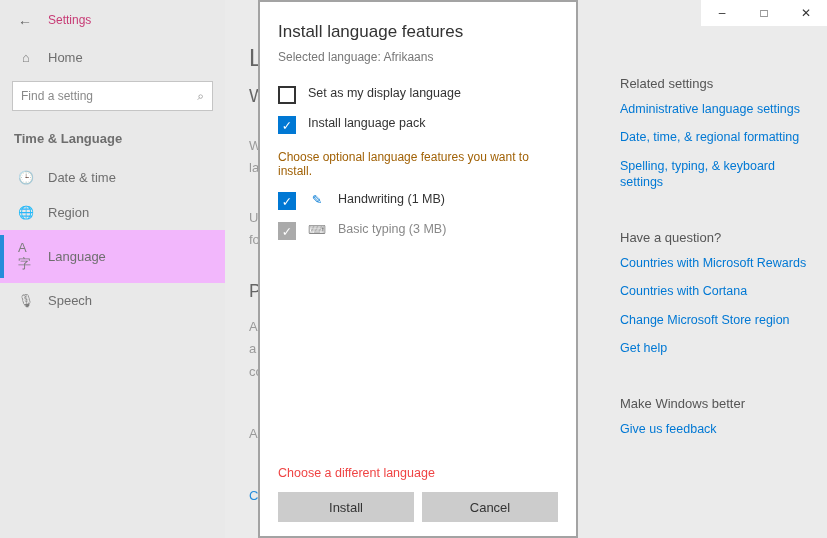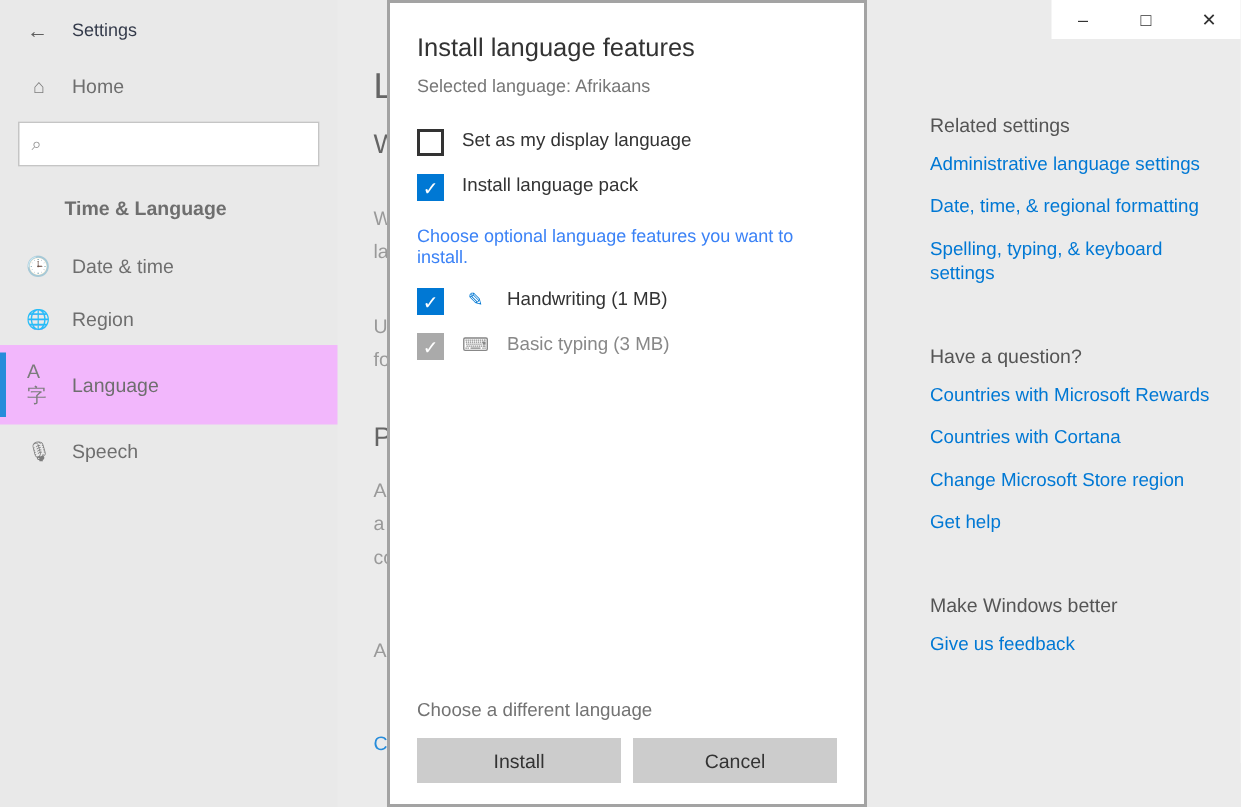--- a/index.html
+++ b/index.html
@@ -5,26 +5,26 @@
     * { margin: 0; padding: 0; box-sizing: border-box; font-family: "Segoe UI", Arial, sans-serif; }
     body { width: 827px; height: 538px; overflow: hidden; background: #fff; position: relative; }
     
     
     .bg { position: absolute; top: 0; left: 0; width: 100%; height: 100%; background: #e8e8e8; display: flex; }
     .bg::after { content: ""; position: absolute; inset: 0; background: rgba(255,255,255,0.15); }
     
     .sidebar { width: 225px; background: #e5e5e5; padding-top: 8px; position: relative; }
     .settings-header { display: flex; align-items: center; gap: 16px; padding: 4px 18px 12px; }
     .back-arrow { font-size: 14px; color: #444; }
-    .settings-title { font-size: 12px; color: #0f172a; }
+    .settings-title { font-size: 12px; color: #be185d; }
     .home-row { display: flex; align-items: center; gap: 14px; padding: 10px 18px; color: #555; font-size: 13px; }
     .search-box { margin: 6px 12px 18px; background: #fff; border: 1px solid #bbb; height: 30px; display: flex; align-items: center; padding: 0 8px; }
     .search-box input { border: none; outline: none; font-size: 12px; flex: 1; color: #888; background: transparent; }
     .search-icon-el { color: #888; font-size: 12px; }
-    .nav-header { font-size: 13px; font-weight: 600; color: #555; padding: 2px 2px 14px; margin-left: 41px; }
+    .nav-header { font-size: 13px; font-weight: 600; color: #555; padding: 2px 14px 14px; }
     .nav-item { display: flex; align-items: center; gap: 14px; padding: 10px 18px; font-size: 13px; color: #555; }
     .nav-item.active { background: #f0abfc; position: relative; }
     .nav-item.active::before { content: ""; position: absolute; left: 0; top: 5px; bottom: 5px; width: 4px; background: #0078d4; }
     .nav-icon { width: 16px; display: inline-flex; justify-content: center; color: #666; }
     
     .bg-main { flex: 1; padding: 40px 0 0 24px; color: #666; font-size: 26px; }
     .bg-faded { font-size: 13px; color: #888; line-height: 1.7; }
     .bg-letter { font-size: 24px; color: #4a4a4a; margin: 4px 0 14px; }
     
     
@@ -40,40 +40,41 @@
     
     .dialog { position: absolute; top: 0; left: 258px; width: 320px; height: 538px; background: #fff; border: 2px solid #a3a3a3; z-index: 10; display: flex; flex-direction: column; padding: 20px 18px 14px; }
     .dialog-title { font-size: 17px; color: #333; margin-bottom: 8px; }
     .dialog-sub { font-size: 12px; color: #777; margin-bottom: 16px; }
     .opt-row { display: flex; align-items: flex-start; gap: 12px; padding: 6px 0; font-size: 12.5px; color: #333; }
     .cbox { width: 18px; height: 18px; border: 2px solid #333; display: inline-flex; align-items: center; justify-content: center; flex-shrink: 0; }
     .cbox.checked { background: #0078d4; border-color: #0078d4; color: #fff; }
     .cbox.disabled { border-color: #aaa; }
     .cbox.disabled.checked { background: #aaa; border-color: #aaa; color: #fff; }
     .feat-icon { width: 18px; color: #0078d4; display: inline-flex; justify-content: center; }
-    .choose-text { font-size: 12px; color: #3b82f6; margin: 10px 0 8px; }
+    .choose-text { font-size: 12px; color: #a16207; margin: 10px 0 8px; }
     .dialog-spacer { flex: 1; }
-    .diff-lang { color: #737373; font-size: 12.5px; margin-bottom: 12px; }
+    .diff-lang { color: #ef4444; font-size: 12.5px; margin-bottom: 12px; }
     .btn-row { display: flex; gap: 8px; }
     .dlg-btn { flex: 1; height: 30px; background: #ccc; border: none; font-size: 13px; color: #333; }
   </style>
 </head>
 <body>
 
 <div class="bg">
   <div class="sidebar">
     <div class="settings-header">
       <span class="back-arrow">←</span>
       <span class="settings-title">Settings</span>
     </div>
     <div class="home-row">
       <span class="nav-icon">⌂</span>
       <span>Home</span>
     </div>
     <div class="search-box">
+      <input type="text" placeholder="Find a setting" style="">
       <span class="search-icon-el">⌕</span>
     </div>
     <div class="nav-header">Time &amp; Language</div>
     <div class="nav-item">
       <span class="nav-icon">🕒</span>
       <span>Date &amp; time</span>
     </div>
     <div class="nav-item">
       <span class="nav-icon">🌐</span>
       <span>Region</span>

